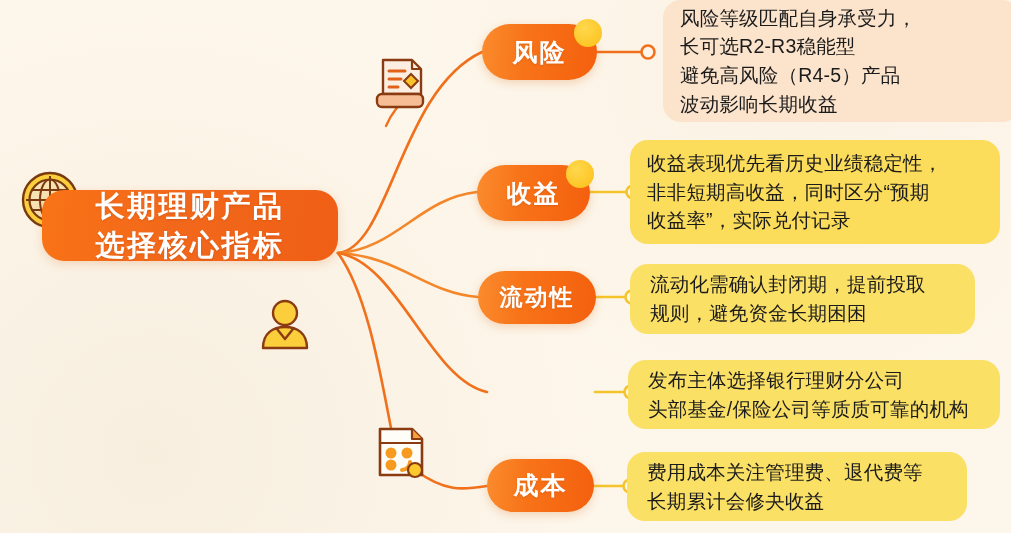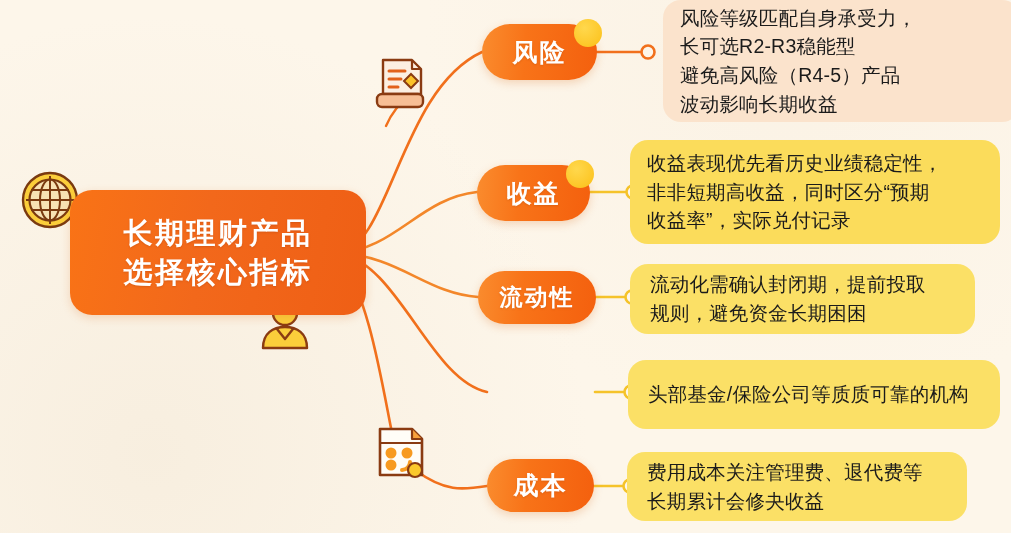--- a/index.html
+++ b/index.html
@@ -32,30 +32,29 @@
     height: 533px;
     pointer-events: none;
   }
 
   
   .center-node {
     position: absolute;
     left: 42px;
     top: 190px;
     width: 296px;
-    height: 125px;
+    height: 71px;
     border-radius: 22px;
     background: linear-gradient(100deg, #F97316 0%, #F2681B 45%, #EF5F15 100%);
     box-shadow: 0 3px 10px rgba(220,110,30,0.22);
     display: flex;
     flex-direction: column;
     align-items: center;
     justify-content: center;
     box-sizing: border-box;
-    margin-left: 28px;
   }
   .center-line {
     color: #FFFFFF;
     font-size: 29px;
     font-weight: bold;
     letter-spacing: 2.5px;
     line-height: 1.33;
     text-shadow: 0 1px 2px rgba(160,60,10,0.30);
     white-space: nowrap;
   }
@@ -246,20 +245,21 @@
 
   <div class="pill" style="left:478px; top:271px; width:118px; height:53px;">
     <span class="pill-label" style="font-size:23px;">流动性</span>
   </div>
   <div class="content-box box-yellow-b" style="left:630px; top:264px; width:345px; height:70px;">
     <div class="content-line">流动化需确认封闭期，提前投取</div>
     <div class="content-line">规则，避免资金长期困困</div>
   </div>
 
   <div class="content-box box-yellow-b" style="left:628px; top:360px; width:372px; height:69px;">
+    <div class="content-line">发布主体选择银行理财分公司</div>
     <div class="content-line">头部基金/保险公司等质质可靠的机构</div>
   </div>
 
   <div class="pill" style="left:487px; top:459px; width:107px; height:53px;">
     <span class="pill-label">成本</span>
   </div>
   <div class="content-box box-yellow-b" style="left:627px; top:452px; width:340px; height:69px;">
     <div class="content-line">费用成本关注管理费、退代费等</div>
     <div class="content-line">长期累计会修夬收益</div>
   </div>

